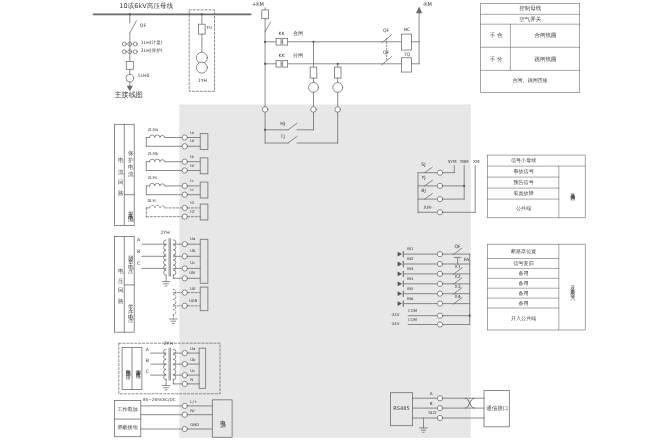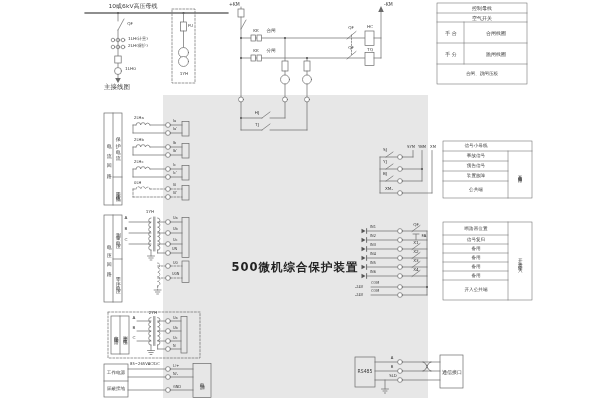--- a/index.html
+++ b/index.html
@@ -492,15 +492,14 @@
 <span class="c z46" style="left:475.5px;top:275.5px">备用</span>
 <span class="c z46" style="left:475.5px;top:290px">开入公共端</span>
 <span class="c z46 vt" style="left:520px;top:261px;letter-spacing:5px">开关量输入</span>
 
 <span class="c z46" style="left:365px;top:372px">RS485</span>
 <span class="c z38" style="left:392px;top:358px">A</span>
 <span class="c z38" style="left:392px;top:367px">B</span>
 <span class="c z38" style="left:393px;top:376px">SLD</span>
 <span class="c z5" style="left:451.5px;top:371.5px">通信接口</span>
 
-<span class="title" style="left:295px;top:268px">500微机综合保护装置</span>
 
 </div>
 
 </body></html>

